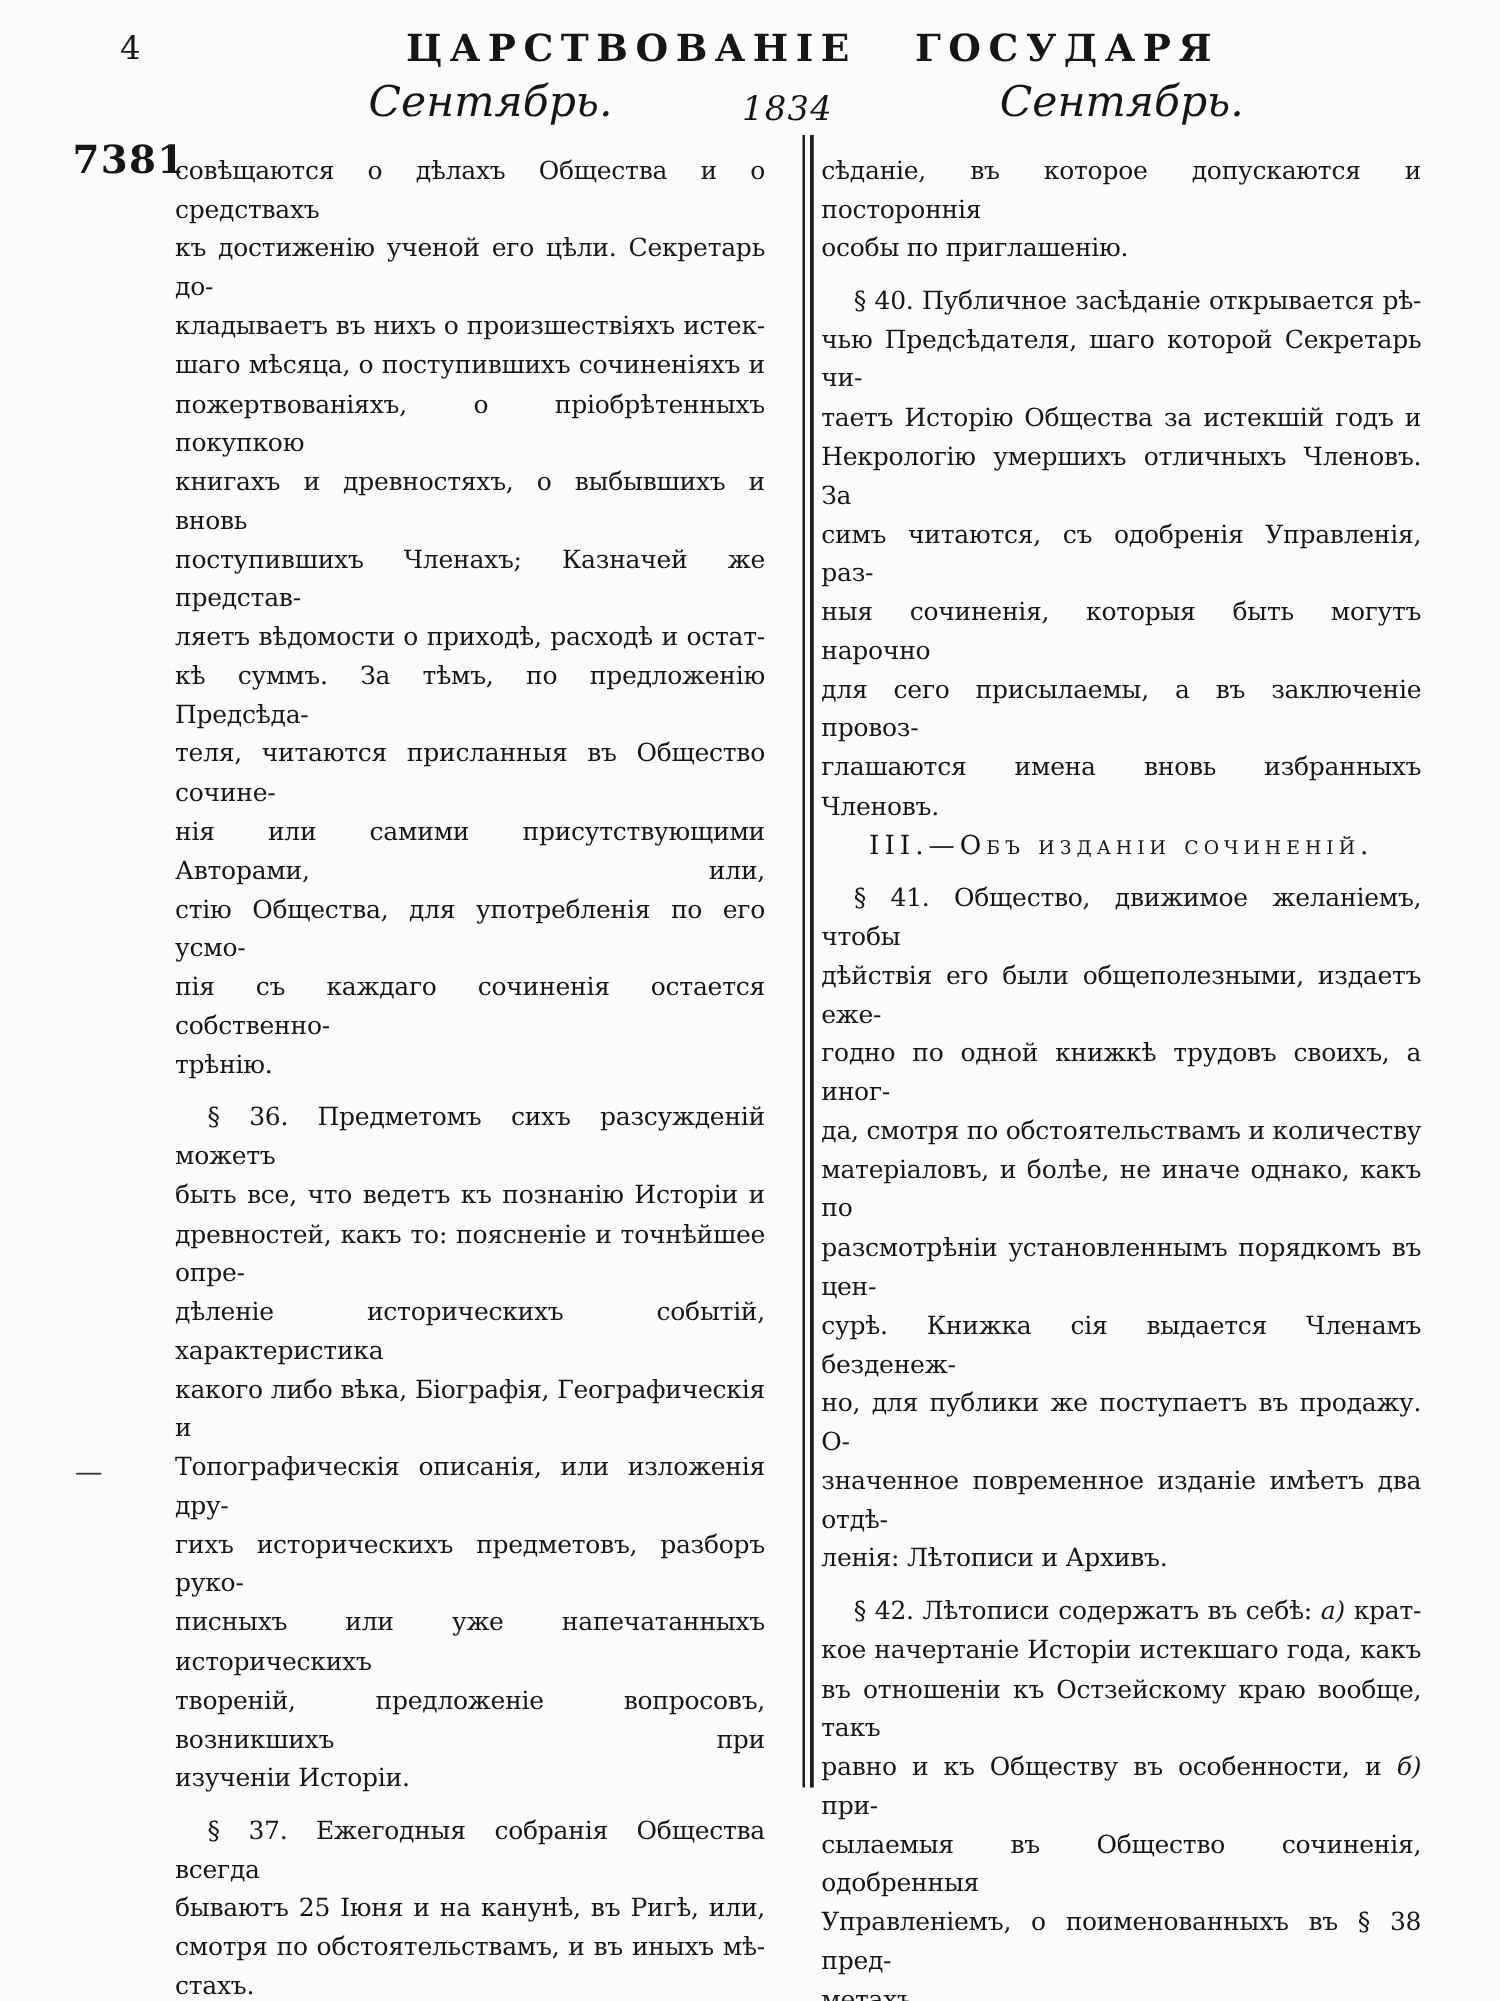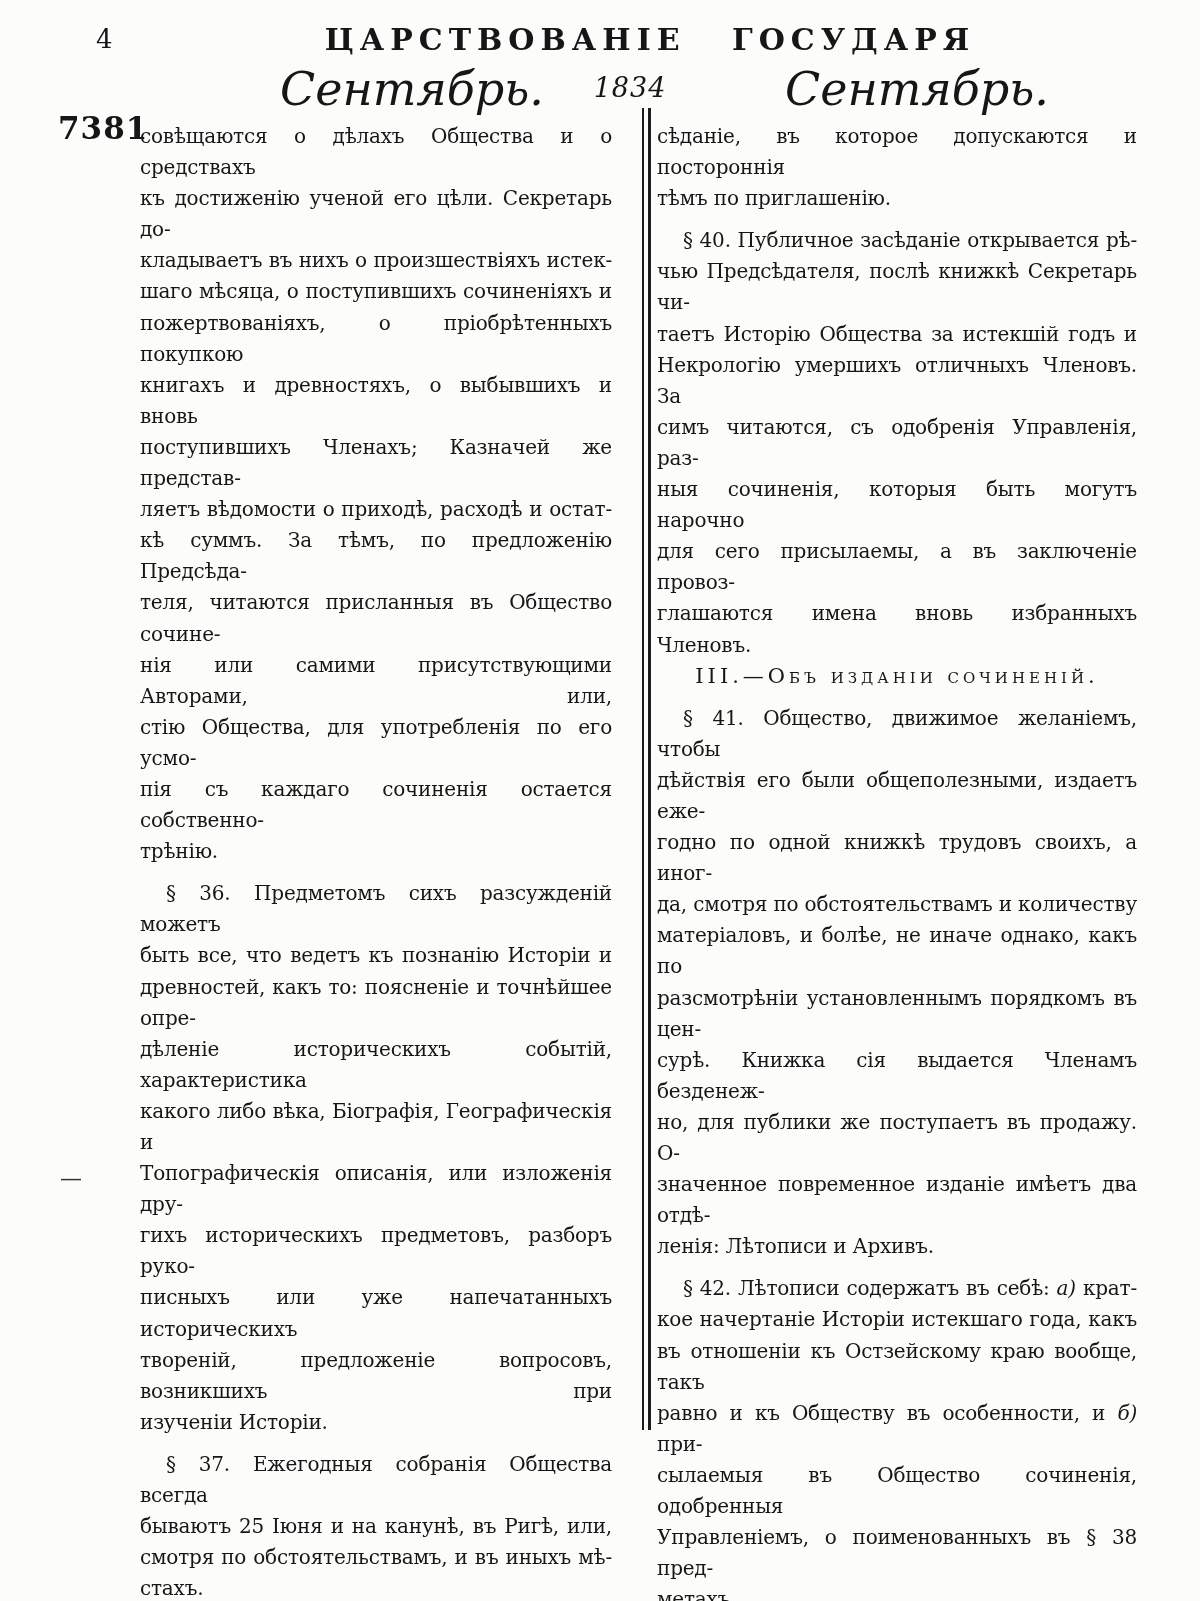--- a/index.html
+++ b/index.html
@@ -16,22 +16,22 @@
     font-size:26px;
   }
   .running-title {
     position:absolute; left:100px; top:22px; width:1100px;
     text-align:center;
     font-size:30px; font-weight:bold;
     letter-spacing:6px; word-spacing:30px;
   }
   .month-left, .month-right {
     position:absolute; top:62px; width:210px;
-    text-align:left;
-    font-size:46px; font-style:italic;
+    text-align:right;
+    font-size:34px; font-style:italic;
   }
   .month-left  { left:280px; }
   .month-right { left:785px; }
   .year {
     position:absolute; left:585px; top:72px; width:90px;
     text-align:center; font-size:27px; letter-spacing:1px;font-style:italic;
   }
   .margin-number {
     position:absolute; left:58px; top:110px;
     font-size:31px; font-weight:bold; letter-spacing:1px;
@@ -103,23 +103,23 @@
     <div class="line">писныхъ или уже напечатанныхъ историческихъ</div>
     <div class="line">твореній, предложеніе вопросовъ, возникшихъ при</div>
     <div class="line end">изученіи Исторіи.</div>
     <div class="line indent">§ 37. Ежегодныя собранія Общества всегда</div>
     <div class="line">бываютъ 25 Іюня и на канунѣ, въ Ригѣ, или,</div>
     <div class="line">смотря по обстоятельствамъ, и въ иныхъ мѣ-</div>
     <div class="line end">стахъ.</div>
   </div>
 <div class="col col-right" id="col-right">
     <div class="line">сѣданіе, въ которое допускаются и постороннія</div>
-    <div class="line end">тѣмъ по приглашенію.</div>
+    <div class="line end">особы по приглашенію.</div>
     <div class="line indent">§ 40. Публичное засѣданіе открывается рѣ-</div>
-    <div class="line">чью Предсѣдателя, послѣ книжкѣ Секретарь чи-</div>
+    <div class="line">чью Предсѣдателя, шаго которой Секретарь чи-</div>
     <div class="line">таетъ Исторію Общества за истекшій годъ и</div>
     <div class="line">Некрологію умершихъ отличныхъ Членовъ. За</div>
     <div class="line">симъ читаются, съ одобренія Управленія, раз-</div>
     <div class="line">ныя сочиненія, которыя быть могутъ нарочно</div>
     <div class="line">для сего присылаемы, а въ заключеніе провоз-</div>
     <div class="line end">глашаются имена вновь избранныхъ Членовъ.</div>
     <div class="line heading">III.—Объ изданіи сочиненій.</div>
     <div class="line indent">§ 41. Общество, движимое желаніемъ, чтобы</div>
     <div class="line">дѣйствія его были общеполезными, издаетъ еже-</div>
     <div class="line">годно по одной книжкѣ трудовъ своихъ, а иног-</div>

